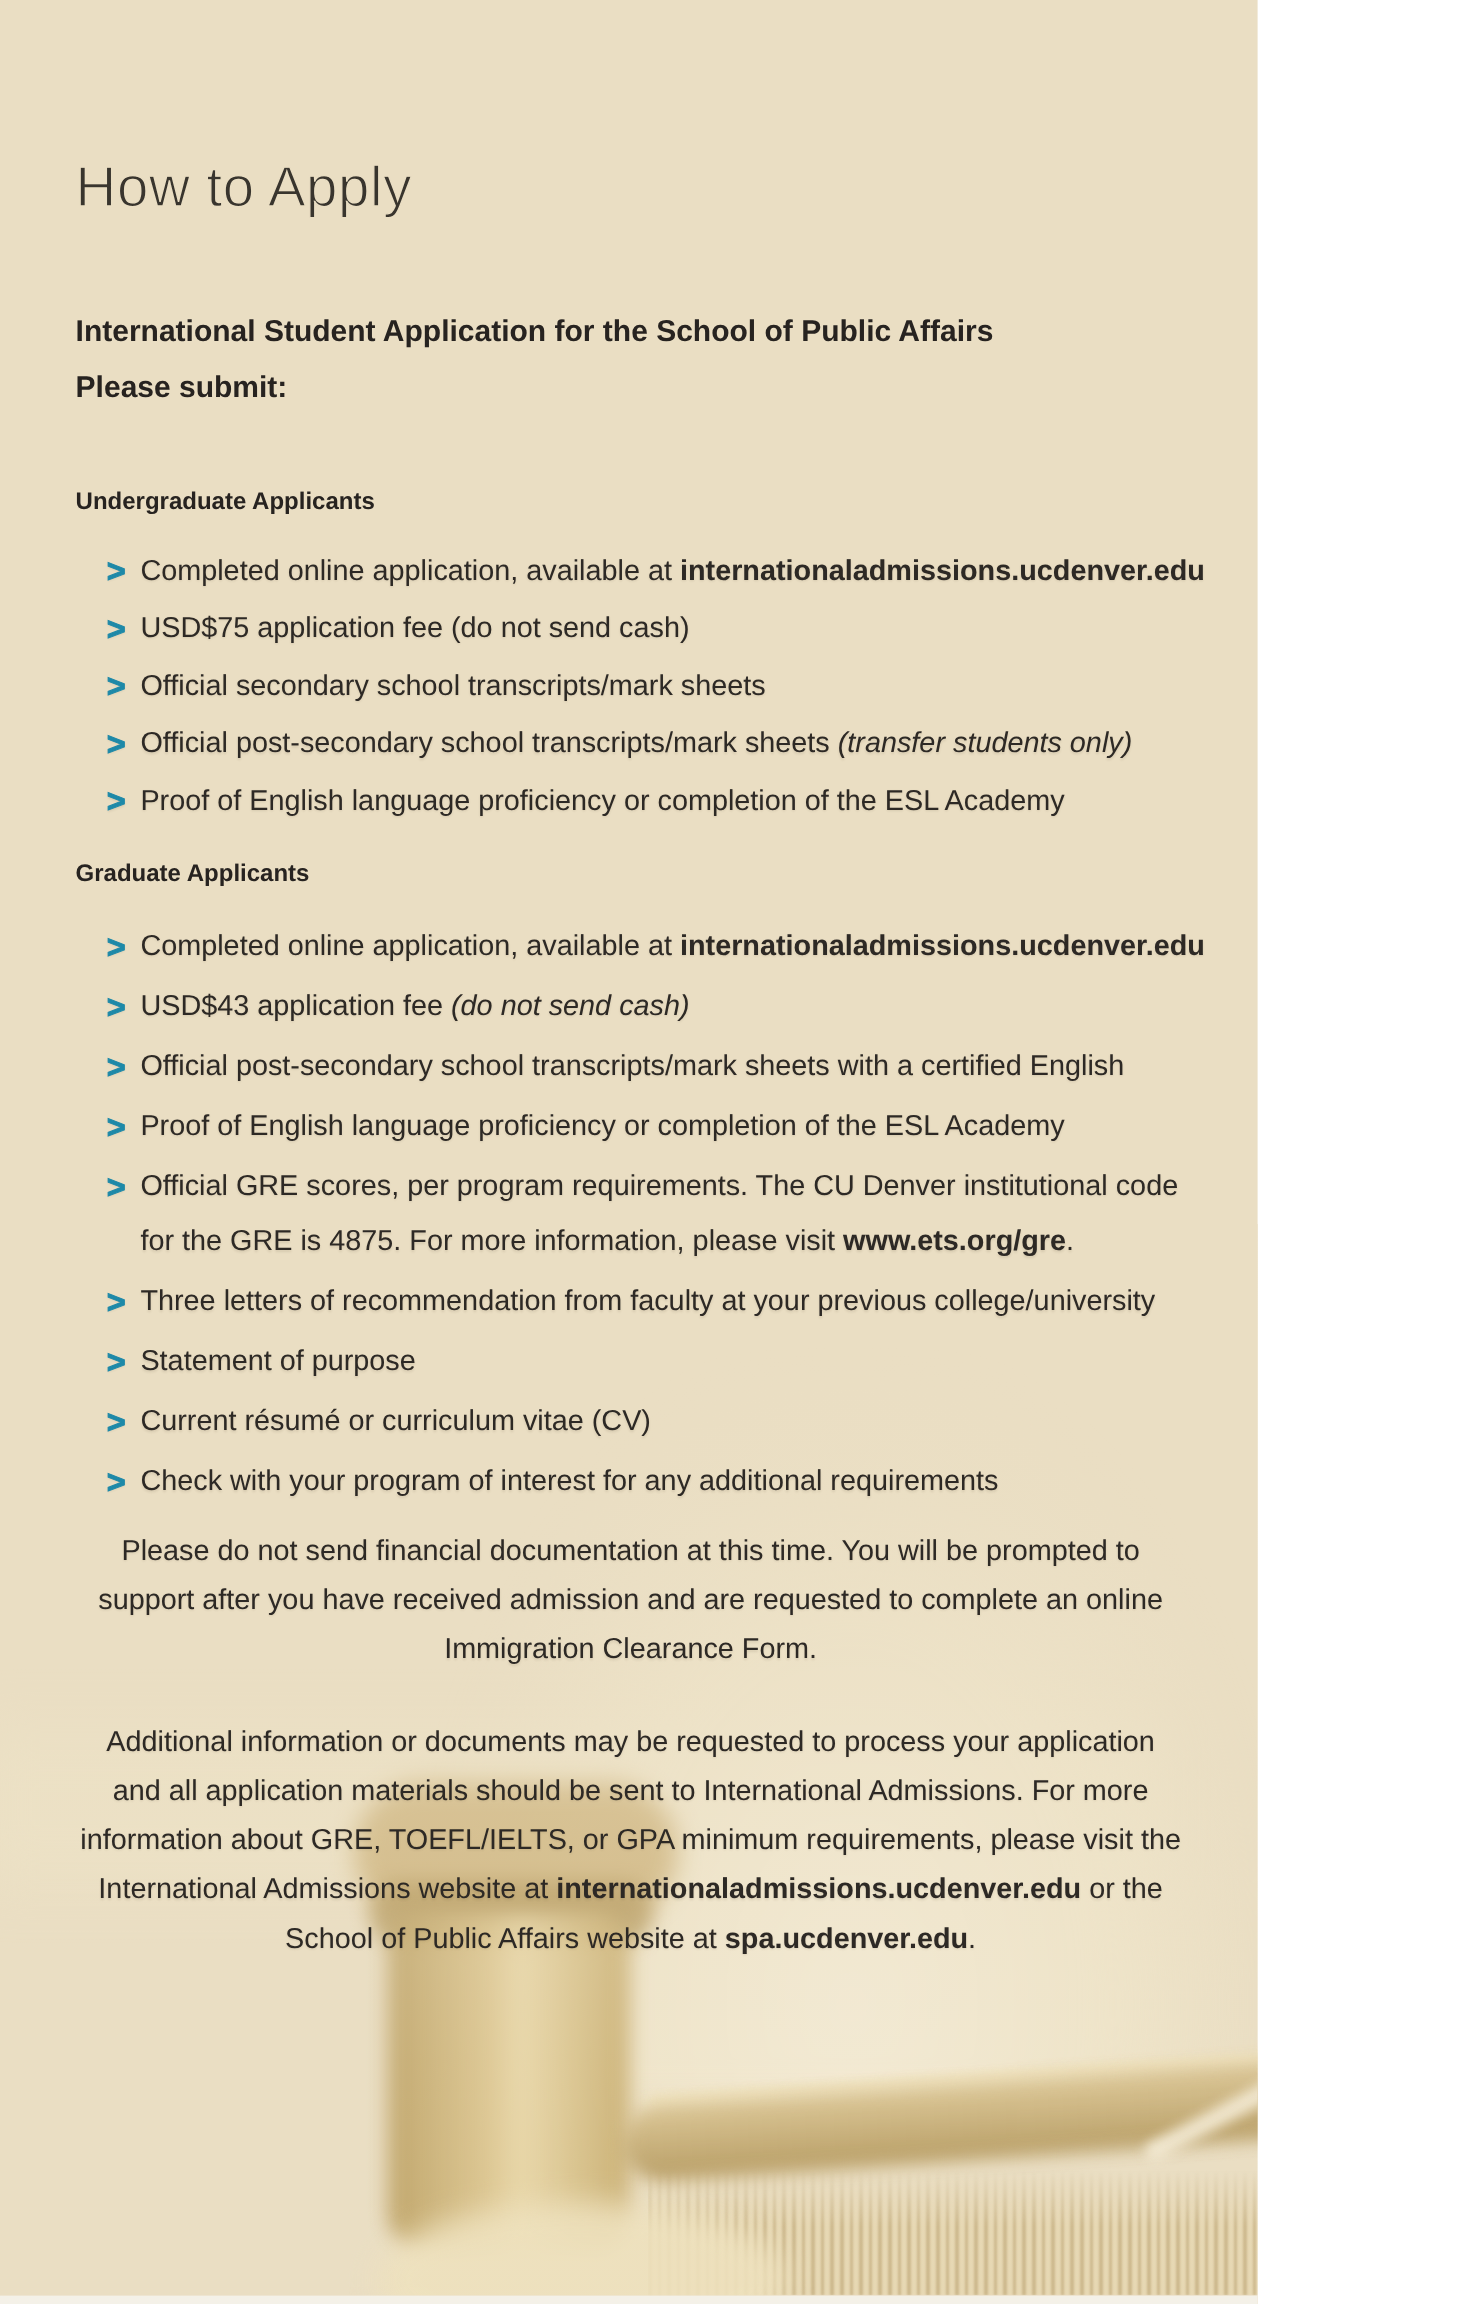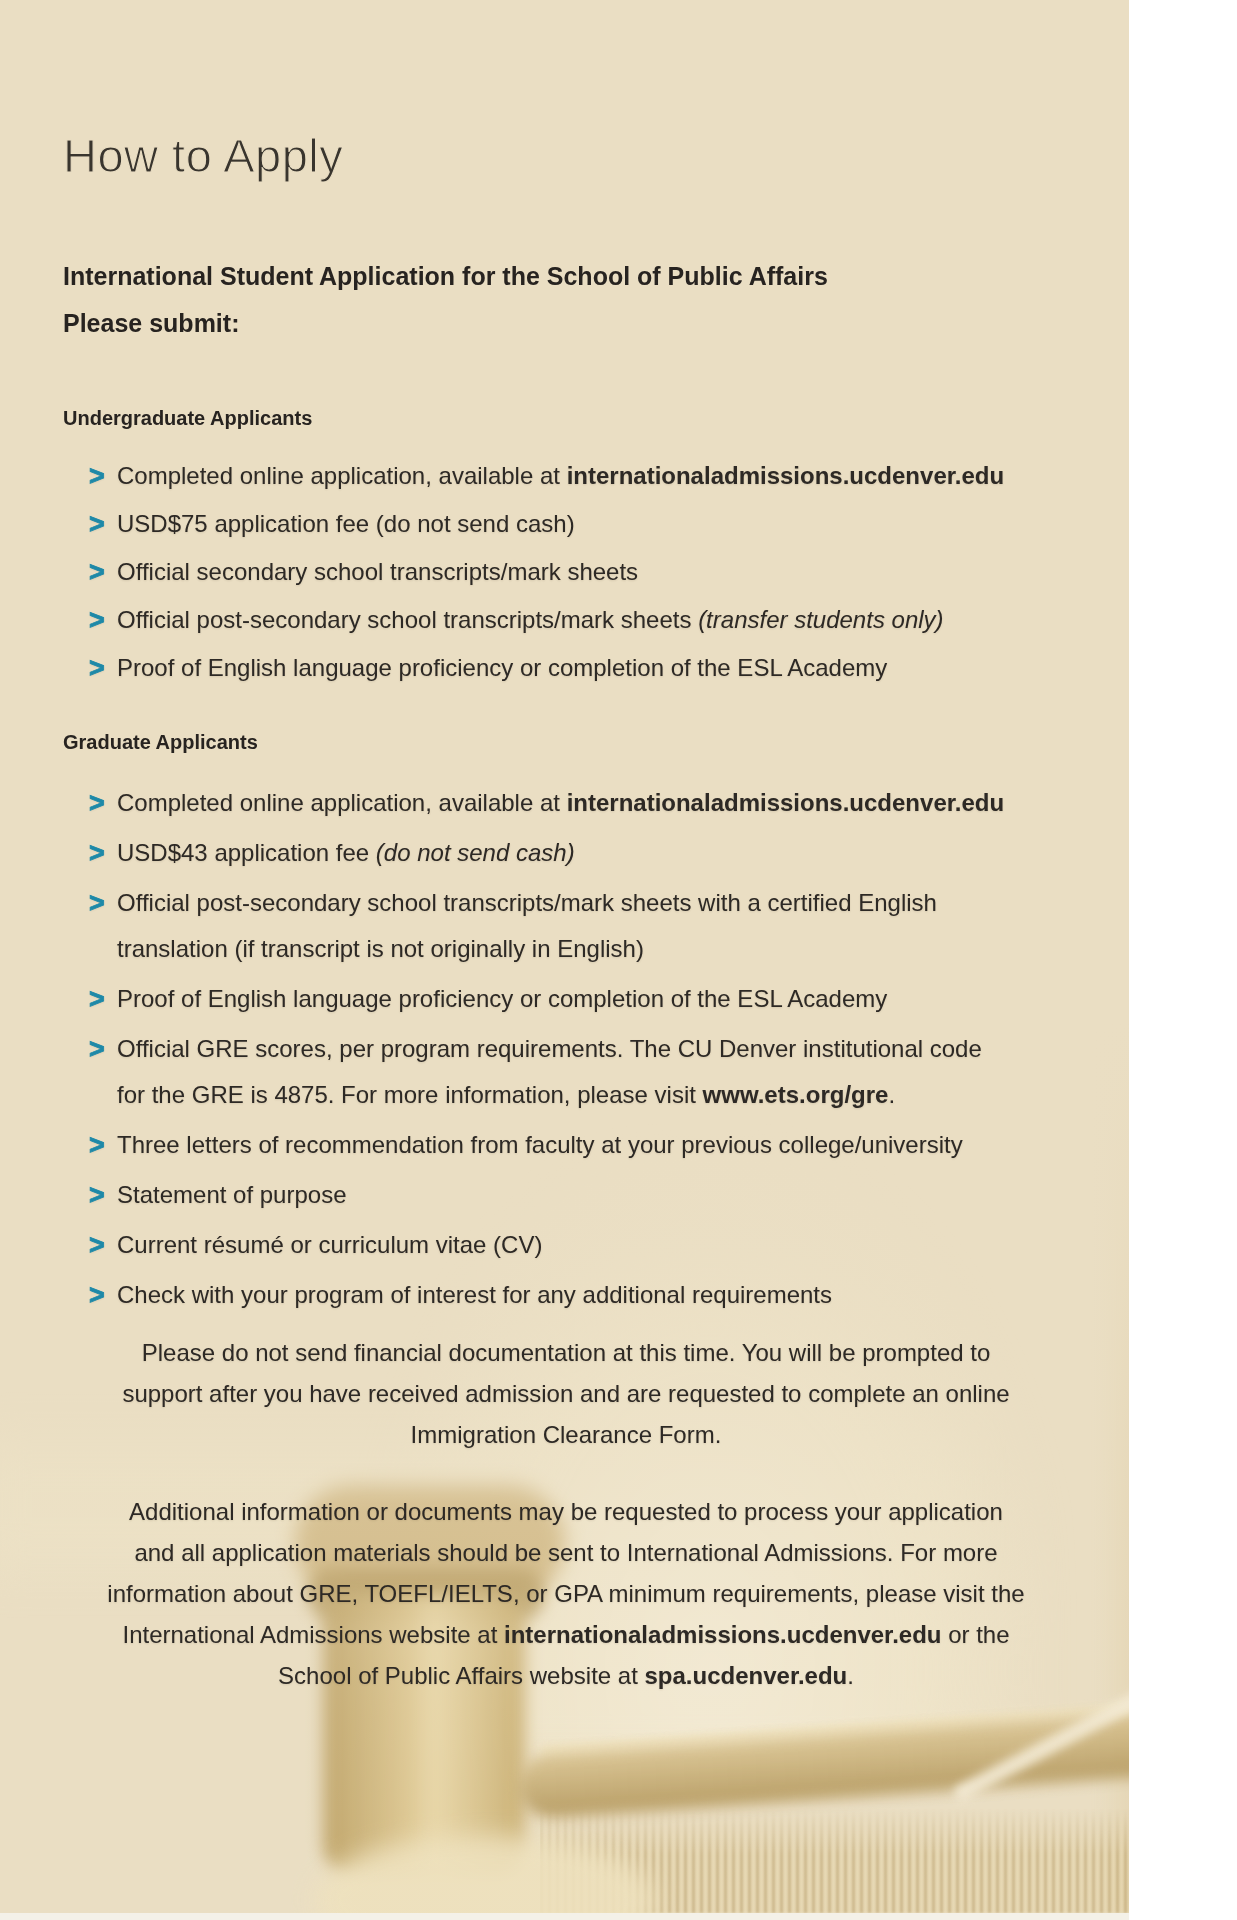--- a/index.html
+++ b/index.html
@@ -1,18 +1,18 @@
 <!DOCTYPE html>
 <html><head>
 <meta charset="utf-8">
 <style>
   html,body{margin:0;padding:0;background:#fff;}
   .page{
     position:relative;
-    width:1129px;height:1920px;
+    width:1048px;height:1920px;
     background:#EADEC3;
     overflow:hidden;
     font-family:"Liberation Sans", sans-serif;
     color:#2D2925;
   }
   
   .photo{position:absolute;left:0;top:1020px;width:1237px;height:893px;overflow:hidden;z-index:1;}
   .photo .shape{position:absolute;}
   .book-fan{left:380px;top:140px;width:660px;height:600px;
     background:radial-gradient(ellipse at 50% 85%, #F5EDD8 0%, #F0E6CB 45%, rgba(240,230,203,0) 75%);
@@ -58,21 +58,21 @@
   h2{margin:54px 0 0 0;font-size:20px;line-height:34px;font-weight:700;color:#272320;}
   ul.bullet-list{list-style:none;margin:18px 0 0 0;padding:0 0 0 26px;}
   .grad ul.bullet-list{margin-top:21px;}
   ul.bullet-list li{display:flex;align-items:flex-start;line-height:46px;margin-bottom:2px;
      font-size:24px;text-shadow:0 1px 2px rgba(70,58,34,.12);}
   .grad ul.bullet-list li{margin-bottom:4px;}
   .chev{flex:0 0 auto;width:28px;color:#1E89A8;font-weight:700;font-size:27px;
      -webkit-text-stroke:.8px #1E89A8;}
   .li-text{flex:1 1 auto;}
   .line{display:block;white-space:pre;}
-  .grad{margin-top:34px;}
+  .grad{margin-top:20px;}
   .grad h2{margin-top:0;}
   .paras p{margin:0;font-size:24px;line-height:41px;text-shadow:0 1px 2px rgba(70,58,34,.12);text-align:center;}
   .paras p:first-child{margin-top:14px;}
   .paras p + p{margin-top:36px;}
   .b{font-weight:700;}
   .i{font-style:italic;}
 </style>
 </head>
 <body>
 
@@ -149,21 +149,20 @@
             <li>
               <span class="chev">&gt;</span>
               <span class="li-text">
                 <span class="line"><span>USD$43 application fee </span><span class="i">(do not send cash)</span></span>
               </span>
             </li>
             <li>
               <span class="chev">&gt;</span>
               <span class="li-text">
                 <span class="line"><span>Official post-secondary school transcripts/mark sheets with a certified English</span></span>
-                <span class="line"><span>translation (if transcript is not originally in English)</span></span>
               </span>
             </li>
             <li>
               <span class="chev">&gt;</span>
               <span class="li-text">
                 <span class="line"><span>Proof of English language proficiency or completion of the ESL Academy</span></span>
               </span>
             </li>
             <li>
               <span class="chev">&gt;</span>

